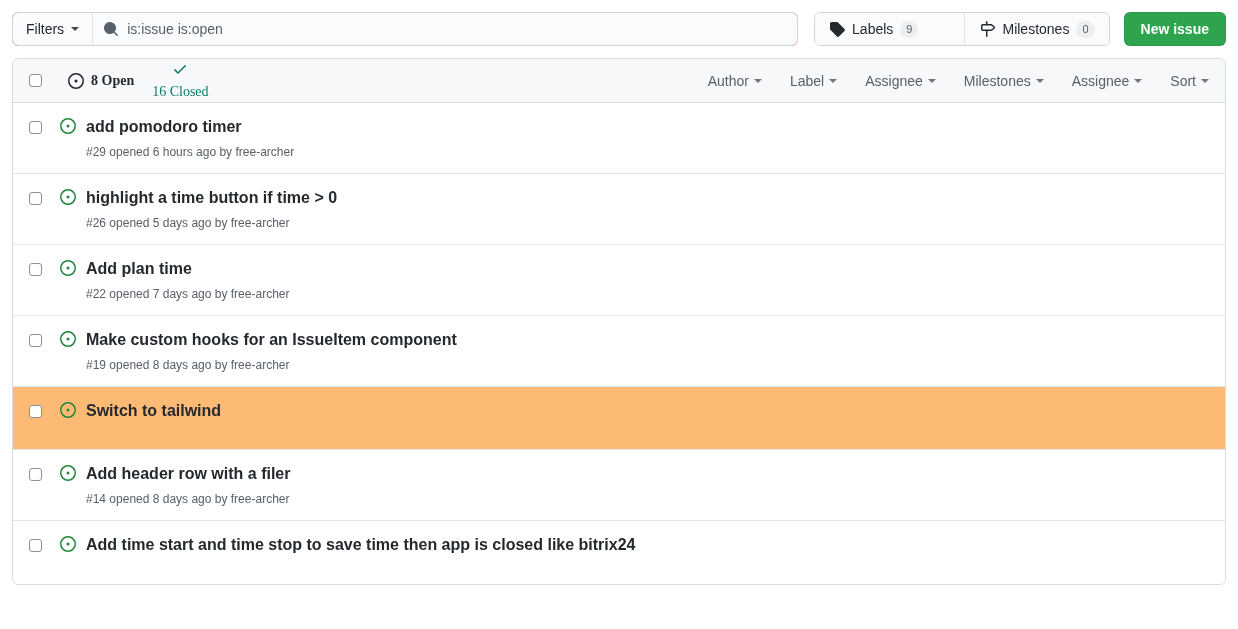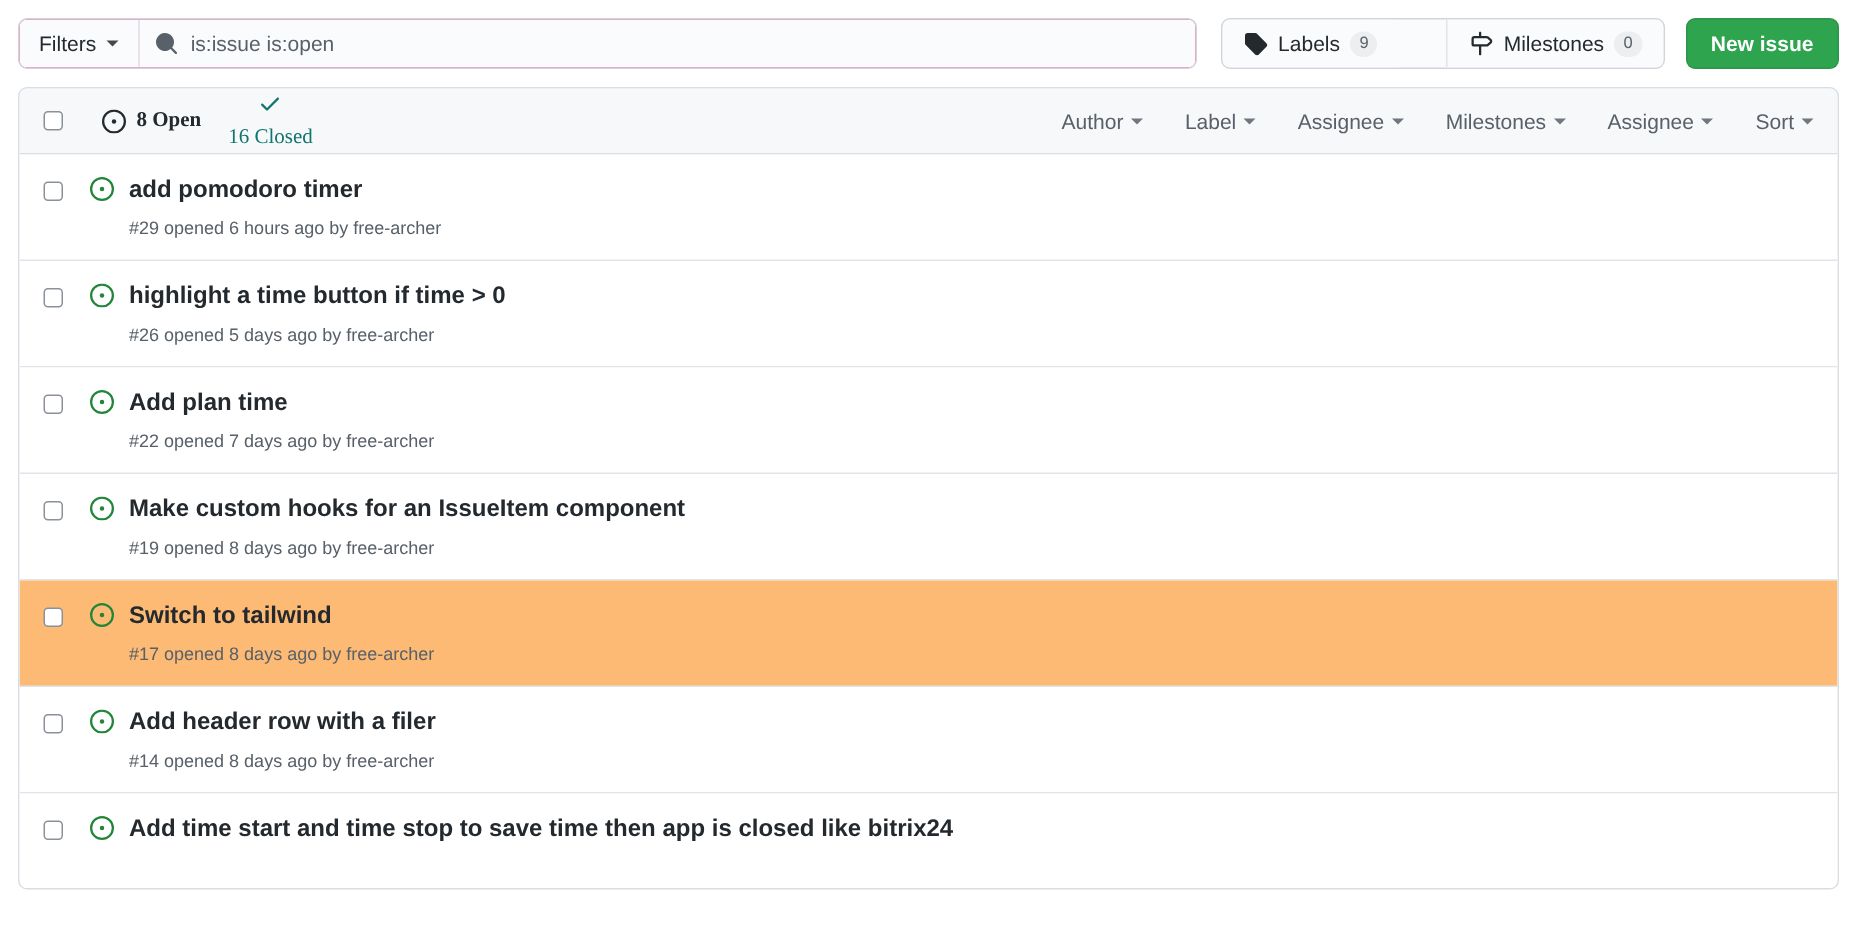--- a/index.html
+++ b/index.html
@@ -381,21 +381,21 @@
             <path fill="currentColor" d="M8 0a8 8 0 110 16A8 8 0 018 0zM1.5 8a6.5 6.5 0 1013 0 6.5 6.5 0 00-13 0z"></path>
           </svg>
           <div class="issue-body"><a class="issue-title">Make custom hooks for an IssueItem component</a><div class="issue-meta">#19 opened 8 days ago by free-archer</div></div>
         </div>
         <div class="issue-row is-hover">
           <input type="checkbox" class="chk issue-chk" style="">
           <svg class="issue-state-icon" width="16" height="16" viewBox="0 0 16 16" style="color:#22863a">
             <path fill="currentColor" d="M8 9.5a1.5 1.5 0 100-3 1.5 1.5 0 000 3z"></path>
             <path fill="currentColor" d="M8 0a8 8 0 110 16A8 8 0 018 0zM1.5 8a6.5 6.5 0 1013 0 6.5 6.5 0 00-13 0z"></path>
           </svg>
-          <div class="issue-body"><a class="issue-title">Switch to tailwind</a><div class="issue-meta">#17 opened 8 days ago by free-archer</div></div>
+          <div class="issue-body"><a class="issue-title">Switch to tailwind</a></div>
         </div>
         <div class="issue-row">
           <input type="checkbox" class="chk issue-chk" style="">
           <svg class="issue-state-icon" width="16" height="16" viewBox="0 0 16 16" style="color:#22863a">
             <path fill="currentColor" d="M8 9.5a1.5 1.5 0 100-3 1.5 1.5 0 000 3z"></path>
             <path fill="currentColor" d="M8 0a8 8 0 110 16A8 8 0 018 0zM1.5 8a6.5 6.5 0 1013 0 6.5 6.5 0 00-13 0z"></path>
           </svg>
           <div class="issue-body"><a class="issue-title">Add header row with a filer</a><div class="issue-meta">#14 opened 8 days ago by free-archer</div></div>
         </div>
         <div class="issue-row">

